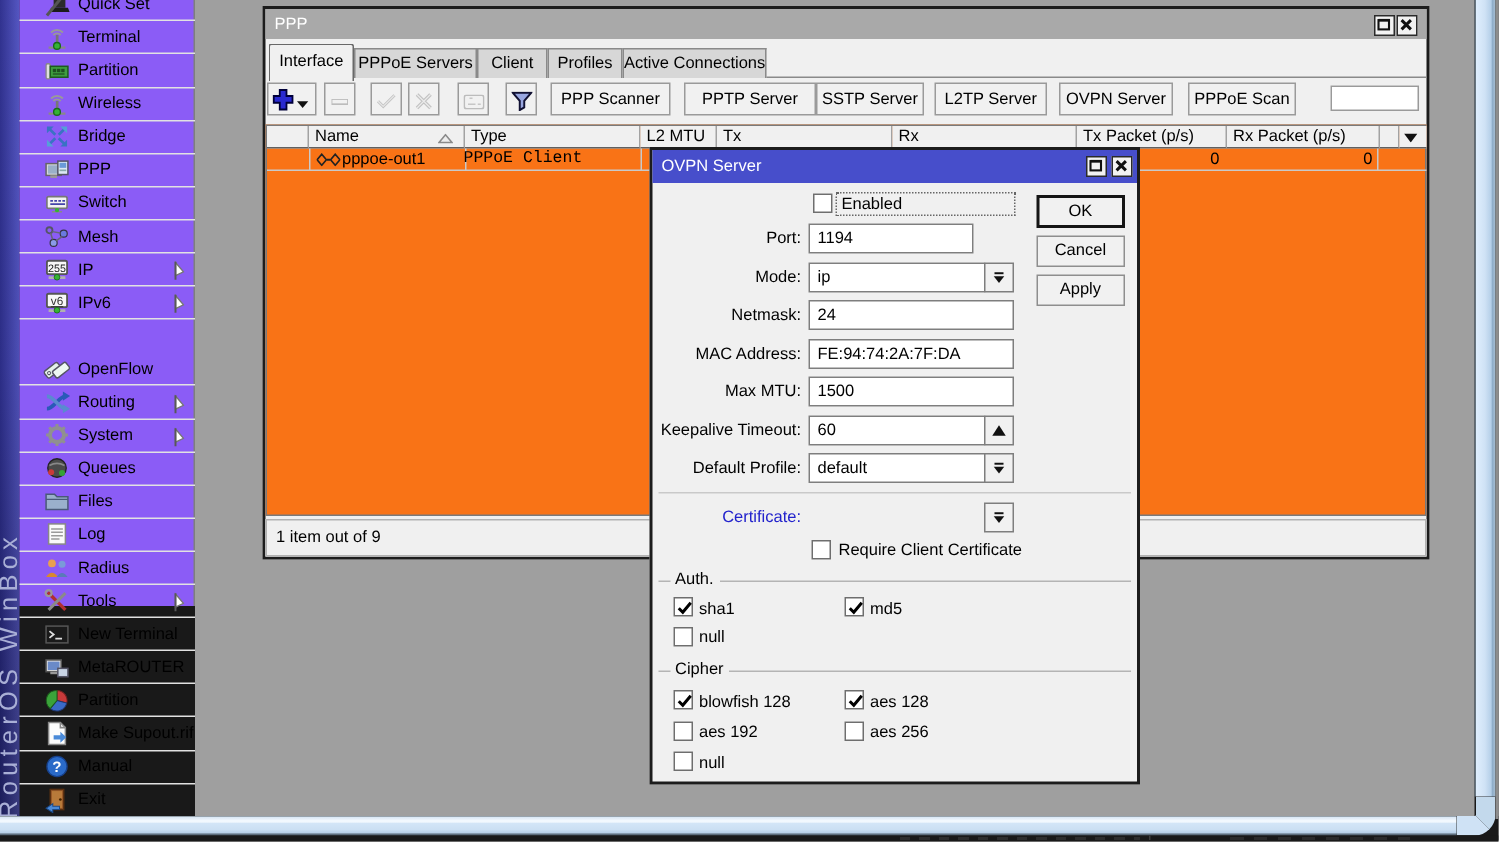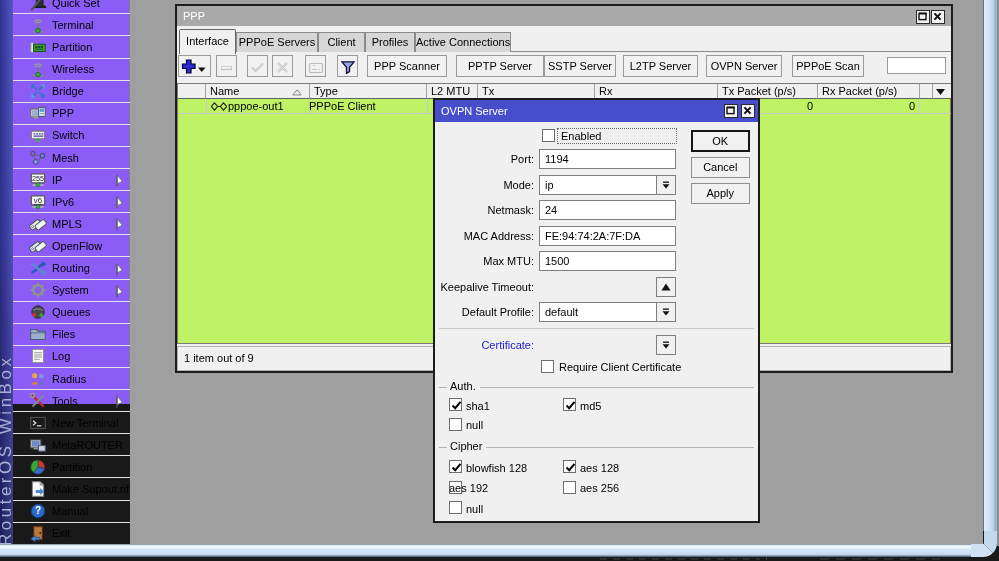--- a/index.html
+++ b/index.html
@@ -157,34 +157,20 @@
         <text x="8" y="9" font-size="7" font-family="Liberation Sans" text-anchor="middle" fill="#333" text-decoration="underline">v6</text>
         <path d="M3 12.5 h10" stroke="#b0b0b0" stroke-width="1.6"></path>
         <circle cx="8" cy="12.3" r="1.7" fill="#35b335" stroke="#1a6a1a" stroke-width="0.5"></circle>
       </svg>
       <span class="lb">IPv6</span>
       <svg class="arr2f" width="7" height="13">
         <path d="M1 1 L6.3 7.2 L1 9.8 z" fill="#ffffff" stroke="#777" stroke-width="0.9"></path>
         <path d="M1 0.5 V12.5" stroke="#585858" stroke-width="1.3"></path>
       </svg>
     </div>
-<div class="mi" style="top:213.3px">
-      <svg class="ic" width="16" height="16">
-        <g transform="rotate(-38 8 8)">
-          <rect x="0.5" y="4.5" width="10" height="5" rx="1.2" fill="#e4f2ea" stroke="#556" stroke-width="0.9"></rect>
-          <rect x="4.5" y="7.5" width="10" height="5" rx="1.2" fill="#eef8f2" stroke="#556" stroke-width="0.9"></rect>
-          <circle cx="2.8" cy="7" r="0.9" fill="#fff" stroke="#556" stroke-width="0.6"></circle>
-        </g>
-      </svg>
-      <span class="lb">MPLS</span>
-      <svg class="arr2f" width="7" height="13">
-        <path d="M1 1 L6.3 7.2 L1 9.8 z" fill="#ffffff" stroke="#777" stroke-width="0.9"></path>
-        <path d="M1 0.5 V12.5" stroke="#585858" stroke-width="1.3"></path>
-      </svg>
-    </div>
 <div class="mi" style="top:235.4px">
       <svg class="ic" width="16" height="16">
         <g transform="rotate(-38 8 8)">
           <rect x="0.5" y="4.5" width="10" height="5" rx="1.2" fill="#e4f2ea" stroke="#556" stroke-width="0.9"></rect>
           <rect x="4.5" y="7.5" width="10" height="5" rx="1.2" fill="#eef8f2" stroke="#556" stroke-width="0.9"></rect>
           <circle cx="2.8" cy="7" r="0.9" fill="#fff" stroke="#556" stroke-width="0.6"></circle>
         </g>
       </svg>
       <span class="lb">OpenFlow</span>
     </div>
@@ -403,21 +389,21 @@
   <div class="btn" style="left:529px; top:49px; width:76px; height:22px; border-color:#9a9a9a;">
       <span>OVPN Server</span>
     </div>
   <div class="btn" style="left:615px; top:49px; width:72px; height:22px; border-color:#9a9a9a;">
       <span>PPPoE Scan</span>
     </div>
   <div class="inp" style="left:709.5px; top:51px; width:59px; height:17px; border-color:#9a9a9a;">
       <span style="font-style:italic; color:#909090;margin-top:29px;">Find</span>
     </div>
 
-  <div class="abs" style="left:0; top:77px; width:774px; height:261px; background:#bef264; border:1px solid #7a7a7a;">
+  <div class="abs" style="left:0; top:77px; width:774px; height:261px; background:#f97316; border:1px solid #7a7a7a;">
      <div class="abs hdr" style="left:0; width:28px;"></div>
      <div class="abs hdr" style="left:28px; width:104px;">
         <span>Name</span>
         <svg width="10" height="7" style="position:absolute; right:7px; top:5px;">
           <path d="M5 0.8 L9.3 6 H0.7 z" fill="#ececec" stroke="#8a8a8a" stroke-width="1"></path>
         </svg>
       </div>
      <div class="abs hdr" style="left:132px; width:117px;">
         <span>Type</span>
       </div>
@@ -445,21 +431,21 @@
 
      <div class="abs" style="left:0; top:15px; width:773px; height:15px; border-bottom:1px solid #c9c9c9;">
         <div class="abs" style="left:28px; top:0; width:1px; height:15px; background:#c9c9c9;"></div>
         <div class="abs" style="left:132px; top:0; width:1px; height:15px; background:#c9c9c9;"></div>
         <div class="abs" style="left:249px; top:0; width:1px; height:15px; background:#c9c9c9;"></div>
         <svg width="16" height="9" style="position:absolute; left:33px; top:3px;">
           <path d="M3.5 0.8 L6.6 4.5 L3.5 8.2 L0.4 4.5 z M12.5 0.8 L15.6 4.5 L12.5 8.2 L9.4 4.5 z" fill="none" stroke="#222" stroke-width="1.1"></path>
           <path d="M7 4.5 h2" stroke="#222" stroke-width="1.2"></path>
         </svg>
         <span class="abs" style="left:50px; top:1px;">pppoe-out1</span>
-        <span class="abs" style="left:131px; top:1px;">PPPoE Client</span>
+        <span class="abs" style="left:131px; top:1px;font-family:Liberation Mono, monospace;">PPPoE Client</span>
         <span class="abs" style="left:540px; top:1px; width:95px; text-align:right;">0</span>
         <span class="abs" style="left:640px; top:1px; width:97px; text-align:right;">0</span>
         <div class="abs" style="left:740px; top:0; width:1px; height:15px; background:#c9c9c9;"></div>
      </div>
   </div>
 
   <div class="abs" style="left:0; top:340px; width:774px; height:25px; background:#f0f0f0; border:1px solid #b2b2b2;">
      <span class="abs" style="left:6px; top:5px;">1 item out of 9</span>
   </div>
 </div>
@@ -489,21 +475,21 @@
       <span>OK</span>
     </div>
   <div class="btn" style="left:256px; top:56.5px; width:58.5px; height:21px; border-color:#8e8e8e;">
       <span>Cancel</span>
     </div>
   <div class="btn" style="left:256px; top:82.5px; width:58.5px; height:21px; border-color:#8e8e8e;">
       <span>Apply</span>
     </div>
 
   <div class="lbl" style="left:0; top:49px; width:99px;">Port:</div>
-  <div class="inp" style="left:104px; top:49px; width:137px; height:20px;">
+  <div class="inp" style="left:104px; top:49px; width:110px; height:20px;">
       <span>1194</span>
     </div>
   <div class="lbl" style="left:0; top:74.5px; width:99px;">Mode:</div>
   <div class="inp" style="left:104px; top:74.5px; width:118px; height:20px;">
       <span>ip</span>
     </div>
   <div class="dbtn" style="left:221px; top:74.5px;">
       <svg width="8" height="8" style="position:absolute;left:5px;top:5px;">
         <rect x="1" y="0.5" width="6" height="1.3" fill="#111"></rect>
         <path d="M0.5 3.2 h7 L4 7.6 z" fill="#111"></path>
@@ -515,20 +501,23 @@
     </div>
   <div class="lbl" style="left:0; top:125.5px; width:99px;">MAC Address:</div>
   <div class="inp" style="left:104px; top:125.5px; width:137px; height:20px;">
       <span>FE:94:74:2A:7F:DA</span>
     </div>
   <div class="lbl" style="left:0; top:151px; width:99px;">Max MTU:</div>
   <div class="inp" style="left:104px; top:151px; width:137px; height:20px;">
       <span>1500</span>
     </div>
   <div class="lbl" style="left:0; top:176.5px; width:99px;">Keepalive Timeout:</div>
+  <div class="inp" style="left:104px; top:176.5px; width:118px; height:20px;">
+      <span>60</span>
+    </div>
   <div class="dbtn" style="left:221px; top:176.5px;">
       <svg width="10" height="8" style="position:absolute;left:4px;top:5px;">
         <path d="M5 0.5 L9.5 7.5 H0.5 z" fill="#111"></path>
       </svg>
     </div>
   <div class="lbl" style="left:0; top:202px; width:99px;">Default Profile:</div>
   <div class="inp" style="left:104px; top:202px; width:118px; height:20px;">
       <span>default</span>
     </div>
   <div class="dbtn" style="left:221px; top:202px;">
@@ -576,18 +565,18 @@
       </svg>
     </div>
   <span class="abs" style="left:31px; top:361.5px;">blowfish 128</span>
   <div class="cb" style="left:128px; top:360px;">
       <svg class="ck" width="11" height="11">
         <path d="M1.5 5.5 L4.2 8.2 L9.5 1.8" fill="none" stroke="#000" stroke-width="2"></path>
       </svg>
     </div>
   <span class="abs" style="left:145px; top:361.5px;">aes 128</span>
   <div class="cb" style="left:14px; top:380.5px;"></div>
-  <span class="abs" style="left:14px; top:382px;">aes 192</span>
+  <span class="abs" style="left:31px; top:382px;">aes 192</span>
   <div class="cb" style="left:128px; top:380.5px;"></div>
   <span class="abs" style="left:145px; top:382px;">aes 256</span>
   <div class="cb" style="left:14px; top:401px;"></div>
   <span class="abs" style="left:31px; top:402.5px;">null</span>
 </div>
 
 </body></html>

